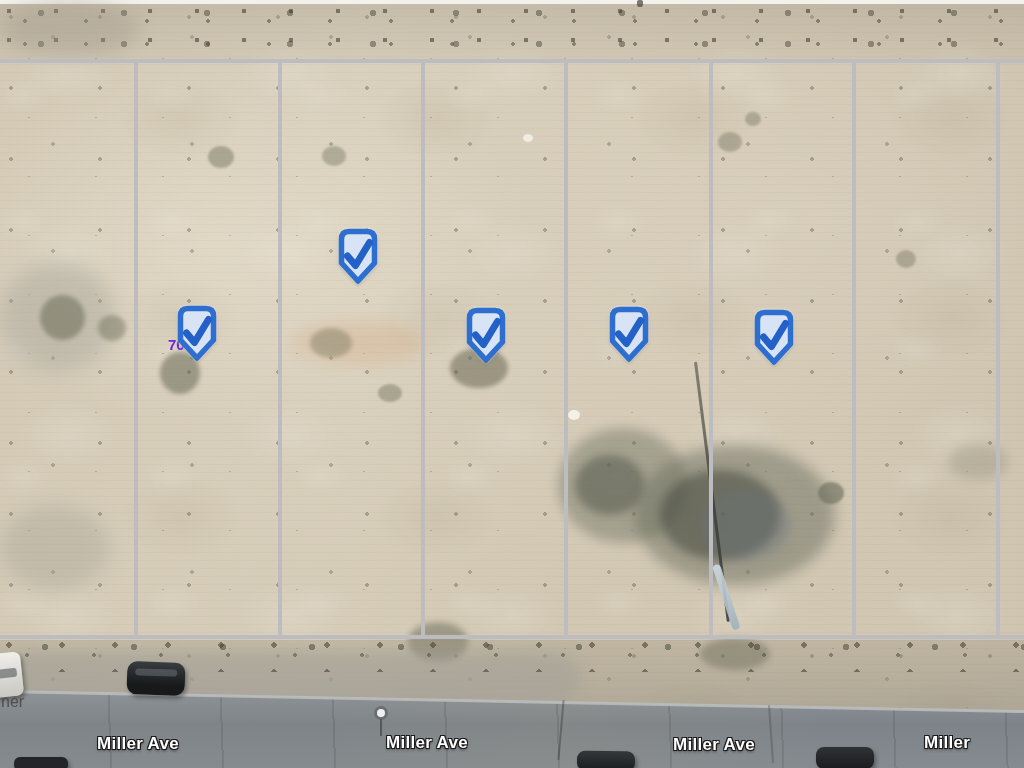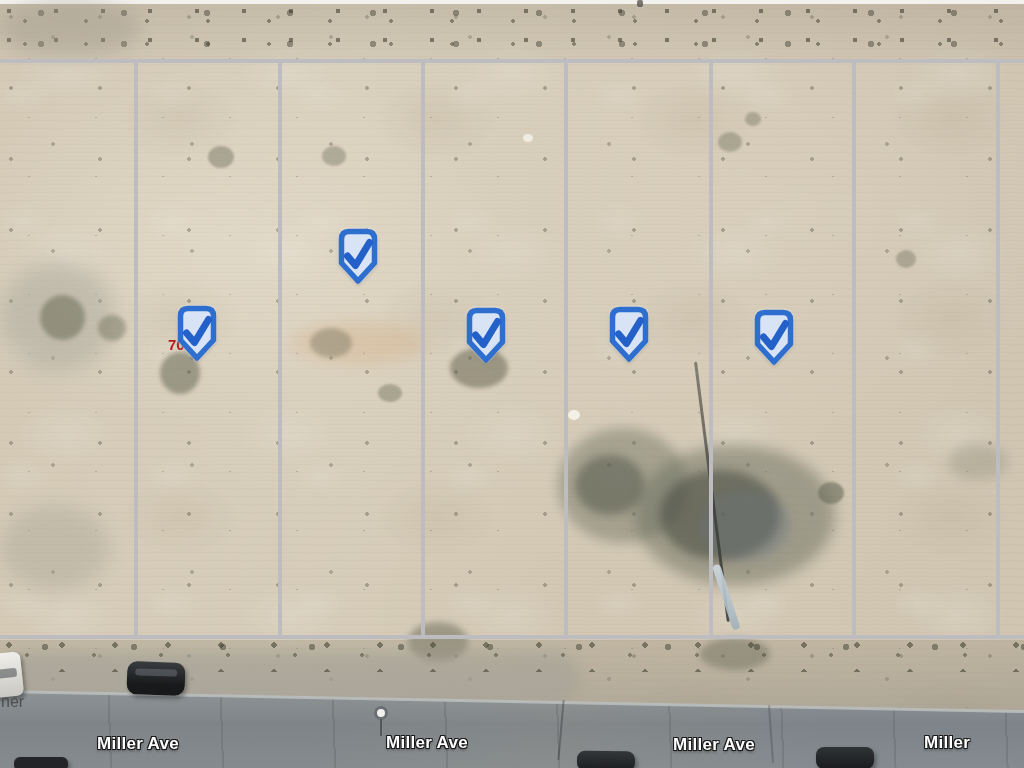--- a/index.html
+++ b/index.html
@@ -109,21 +109,21 @@
   .car-dark4{left:816px;top:747px;width:58px;height:22px;border-radius:8px;
     background:linear-gradient(180deg,#303336,#191b1d);}
 
   
   .marker{position:absolute;width:48px;height:58px;filter:drop-shadow(0 0 1.5px rgba(255,255,255,.85)) drop-shadow(0 1px 1px rgba(0,0,0,.25));cursor:pointer;}
   .marker svg{width:100%;height:100%;display:block;}
   .marker .shield{fill:var(--marker-fill);stroke:var(--marker-border);stroke-width:5.5;stroke-linejoin:round;}
   .marker .check{fill:none;stroke:var(--marker-check);stroke-width:7;stroke-linecap:round;stroke-linejoin:round;}
 
   
-  .parcel-num{position:absolute;left:168px;top:336px;font-size:15px;font-weight:700;color:#b91c1c;z-index:4;}
+  .parcel-num{position:absolute;left:168px;top:336px;font-size:15px;font-weight:700;color:#6d28d9;z-index:4;}
   .partial-street{position:absolute;left:1px;top:693px;font-size:16px;color:#4e4e4e;font-weight:500;z-index:6;}
   .watermark{position:absolute;left:6px;top:708px;font-size:46px;font-weight:400;letter-spacing:2px;
     color:var(--watermark-color);z-index:7;white-space:nowrap;}
   .z5{z-index:5;}
 </style>
 </head>
 <body>
 
 <div class="map">
 

